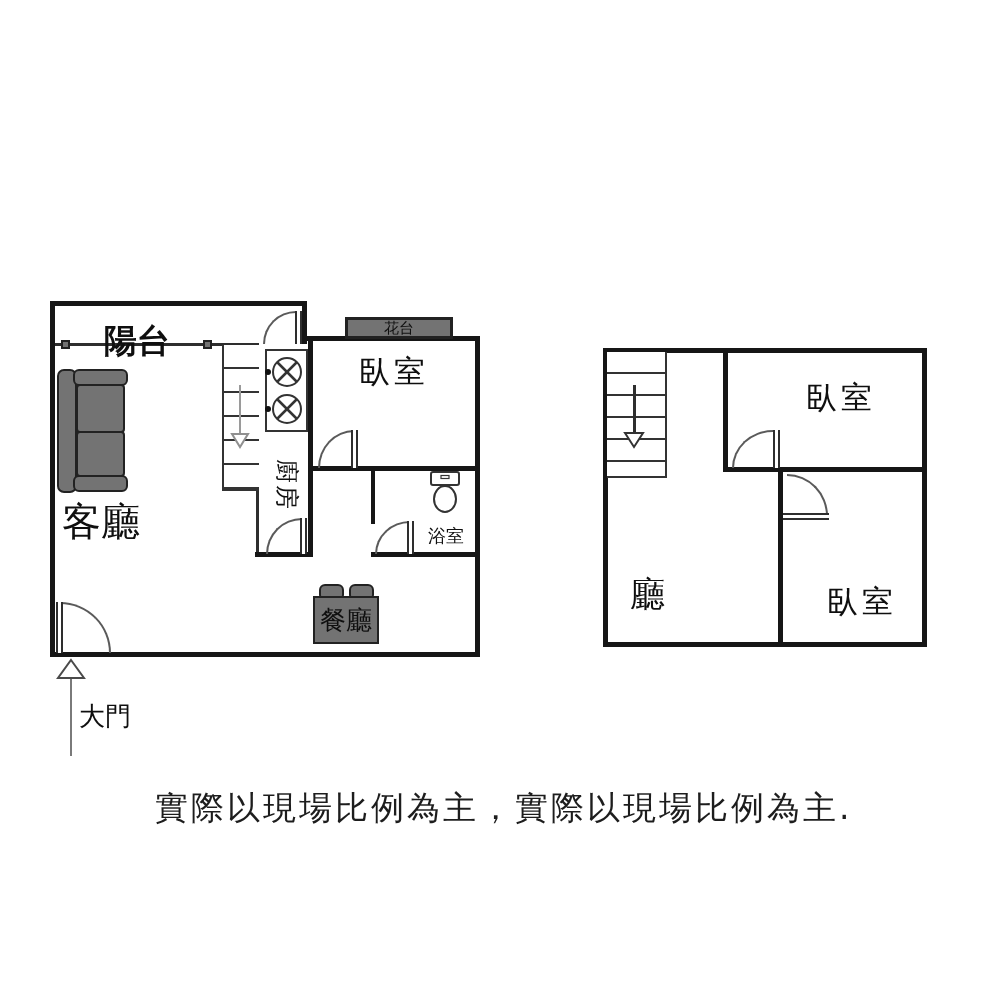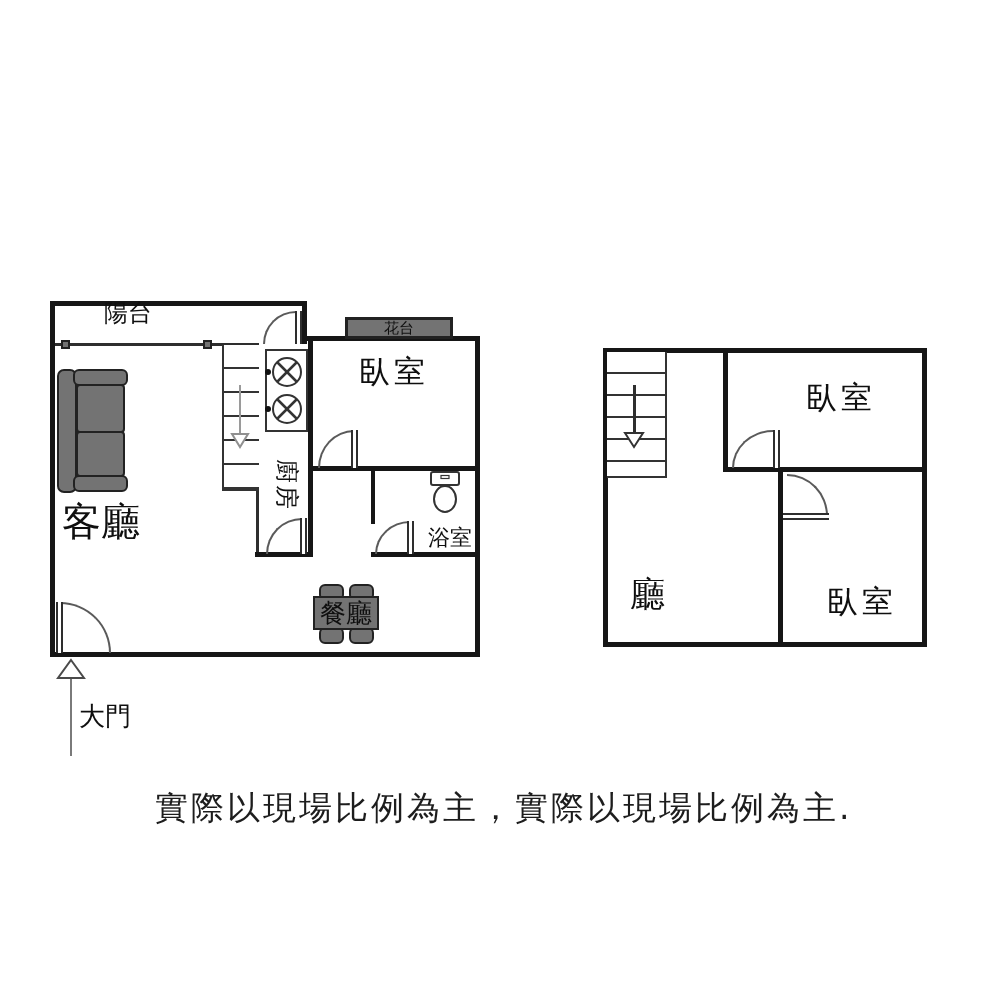--- a/index.html
+++ b/index.html
@@ -30,21 +30,21 @@
 <div id="canvas">
 
   <div>
 
     <div class="w" style="left:50px;top:301px;width:257px;height:5px;"></div>
     <div class="w" style="left:50px;top:301px;width:5px;height:356px;"></div>
     <div class="w" style="left:302px;top:301px;width:5px;height:43px;"></div>
     <div class="tl" style="left:55px;top:343px;width:204px;height:3px;"></div>
     <div class="furn" style="left:61px;top:340px;width:9px;height:9px;"></div>
     <div class="furn" style="left:203px;top:340px;width:9px;height:9px;"></div>
-    <div class="lbl" style="left:104px;top:301px;font-size:24px;">陽台</div>
+    <div class="lbl" style="left:104px;top:324px;font-size:33px;font-weight:bold;">陽台</div>
 
     <div class="w" style="left:302px;top:336px;width:178px;height:5px;"></div>
     <div class="w" style="left:475px;top:336px;width:5px;height:321px;"></div>
     <div class="w" style="left:50px;top:652px;width:430px;height:5px;"></div>
 
     <div class="tl" style="left:256px;top:345px;width:3px;height:209px;"></div>
     <div class="w" style="left:308px;top:341px;width:5px;height:216px;"></div>
     <div class="w" style="left:255px;top:552px;width:58px;height:5px;"></div>
 
     <div class="w" style="left:313px;top:466px;width:167px;height:5px;"></div>
@@ -100,31 +100,31 @@
       <rect x="2" y="2" width="28" height="13" rx="2" fill="#fff" stroke="#333" stroke-width="2"></rect>
       <rect x="12" y="5.5" width="8" height="3" fill="none" stroke="#333" stroke-width="1.2"></rect>
       <ellipse cx="16" cy="29" rx="11" ry="13" fill="#fff" stroke="#333" stroke-width="2"></ellipse>
     </svg>
 
     <div>
       <div class="furn" style="left:319px;top:584px;width:25px;height:17px;border-radius:6px;"></div>
       <div class="furn" style="left:349px;top:584px;width:25px;height:17px;border-radius:6px;"></div>
       <div class="furn" style="left:319px;top:627px;width:25px;height:17px;border-radius:6px;"></div>
       <div class="furn" style="left:349px;top:627px;width:25px;height:17px;border-radius:6px;"></div>
-      <div class="furn center" style="left:313px;top:596px;width:66px;height:34px;align-items:center;">
+      <div class="furn center" style="left:313px;top:596px;width:66px;height:48px;align-items:center;">
         <span class="lbl" style="position:static;font-size:26px;">餐廳</span>
       </div>
     </div>
 
     <div class="lbl" style="left:62px;top:502px;font-size:39px;">客廳</div>
     <div class="lbl" style="left:359px;top:356px;font-size:31px;letter-spacing:4px;">臥室</div>
     <div class="lbl center" style="left:264px;top:436px;width:46px;height:98px;">
       <span style="display:inline-block;transform:rotate(90deg);font-size:24px;letter-spacing:2px;">廚房</span>
     </div>
-    <div class="lbl" style="left:428px;top:527px;font-size:22px;">浴室</div>
+    <div class="lbl" style="left:428px;top:527px;font-size:18px;">浴室</div>
 
     <svg class="icon" style="left:56px;top:658px;" width="30" height="22" viewBox="0 0 30 22">
       <path d="M15 2 L28 20 L2 20 Z" fill="#fff" stroke="#4a4a4a" stroke-width="2"></path>
     </svg>
     <div class="tl" style="left:70px;top:679px;width:2px;height:77px;background:#7a7a7a;"></div>
     <div class="lbl" style="left:79px;top:703px;font-size:26px;">大門</div>
   </div>
 
   <div>
 

